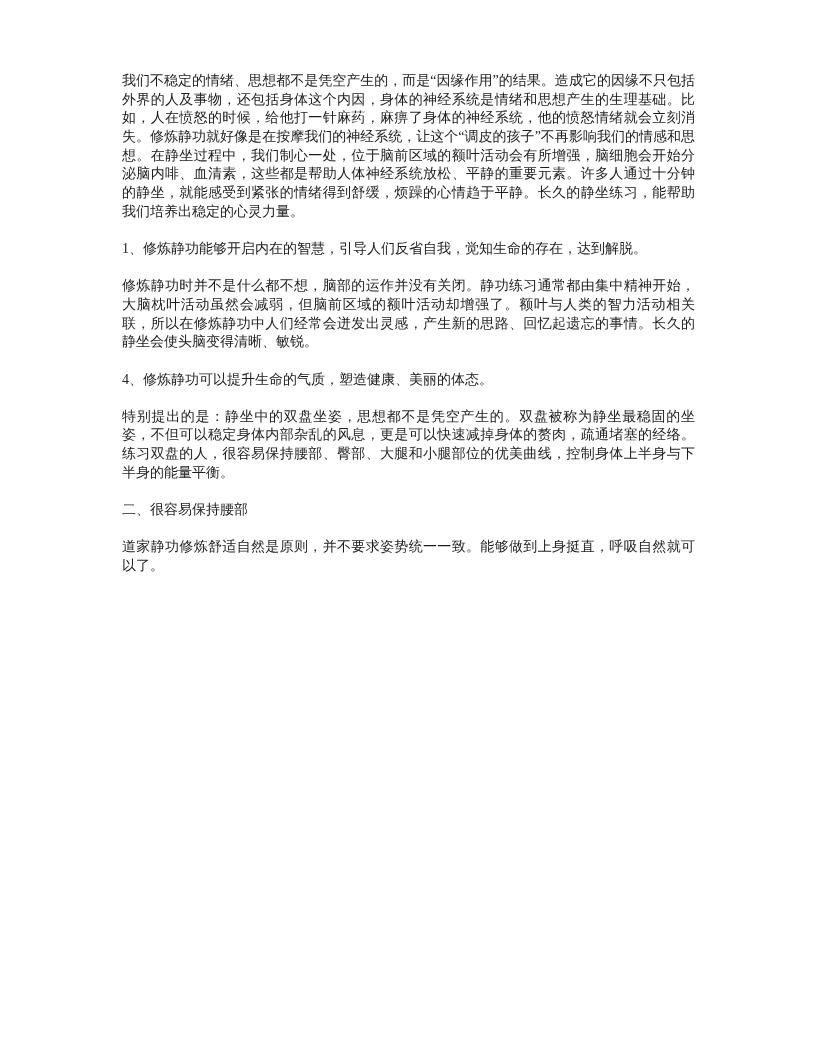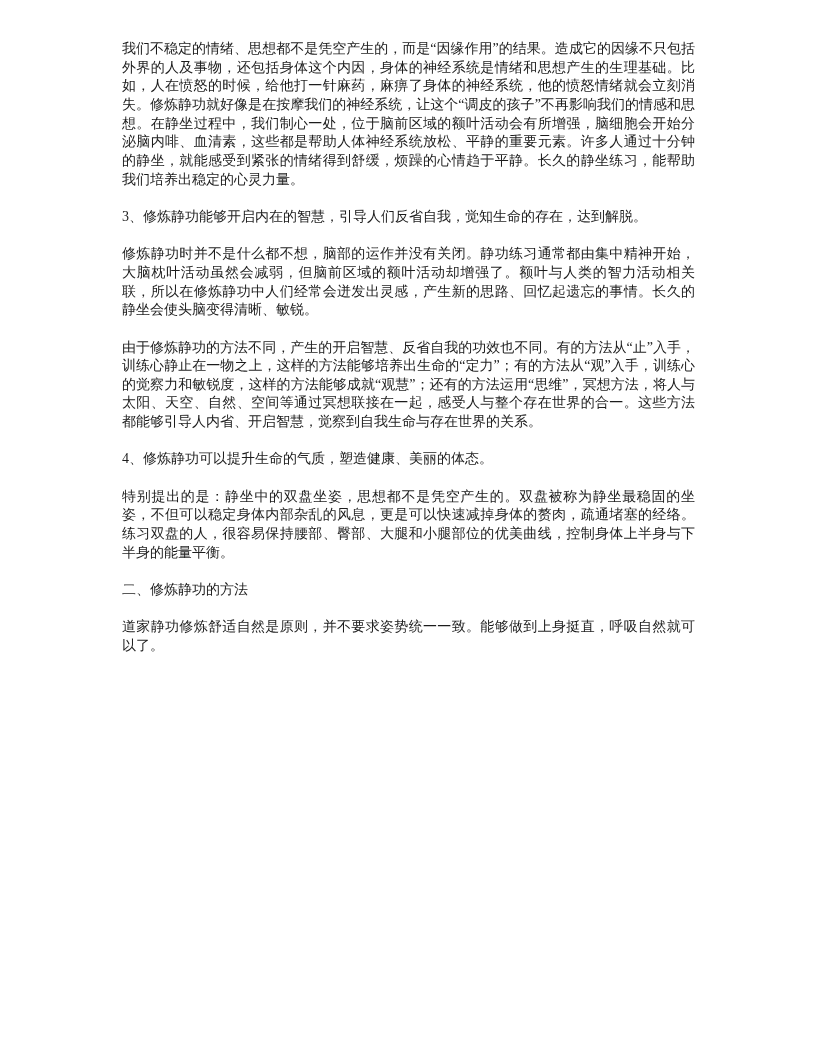--- a/index.html
+++ b/index.html
@@ -7,21 +7,21 @@
     padding: 0;
     background: #ffffff;
     width: 816px;
     height: 1056px;
     overflow: hidden;
   }
   .page {
     box-sizing: border-box;
     width: 816px;
     height: 1056px;
-    padding: 40px 121px 40px 122px;
+    padding: 72px 121px 40px 122px;
     background: #ffffff;
     font-family: "Liberation Serif", "DejaVu Serif", serif;
     font-size: 14px;
     line-height: 18.66px;
     color: #1c1c1c;
   }
   .page p {
     margin: 0 0 18.66px 0;
     text-align: justify;
     word-break: normal;
@@ -29,20 +29,19 @@
   }
   .italic {
     font-style: italic;
   }
 </style>
 </head>
 <body>
 
 <div class="page">
   <p>我们不稳定的情绪、思想都不是凭空产生的，而是“因缘作用”的结果。造成它的因缘不只包括外界的人及事物，还包括身体这个内因，身体的神经系统是情绪和思想产生的生理基础。比如，人在愤怒的时候，给他打一针麻药，麻痹了身体的神经系统，他的愤怒情绪就会立刻消失。修炼静功就好像是在按摩我们的神经系统，让这个“调皮的孩子”不再影响我们的情感和思想。在静坐过程中，我们制心一处，位于脑前区域的额叶活动会有所增强，脑细胞会开始分泌脑内啡、血清素，这些都是帮助人体神经系统放松、平静的重要元素。许多人通过十分钟的静坐，就能感受到紧张的情绪得到舒缓，烦躁的心情趋于平静。长久的静坐练习，能帮助我们培养出稳定的心灵力量。</p>
-  <p>3、修炼静功能够开启内在的智慧，引导人们反省自我，觉知生命的存在，达到解脱。</p>
+  <p>1、修炼静功能够开启内在的智慧，引导人们反省自我，觉知生命的存在，达到解脱。</p>
   <p>修炼静功时并不是什么都不想，脑部的运作并没有关闭。静功练习通常都由集中精神开始，大脑枕叶活动虽然会减弱，但脑前区域的额叶活动却增强了。额叶与人类的智力活动相关联，所以在修炼静功中人们经常会迸发出灵感，产生新的思路、回忆起遗忘的事情。长久的静坐会使头脑变得清晰、敏锐。</p>
-  <p>由于修炼静功的方法不同，产生的开启智慧、反省自我的功效也不同。有的方法从“止”入手，训练心静止在一物之上，这样的方法能够培养出生命的“定力”；有的方法从“观”入手，训练心的觉察力和敏锐度，这样的方法能够成就“观慧”；还有的方法运用“思维”，冥想方法，将人与太阳、天空、自然、空间等通过冥想联接在一起，感受人与整个存在世界的合一。这些方法都能够引导人内省、开启智慧，觉察到自我生命与存在世界的关系。</p>
   <p>4、修炼静功可以提升生命的气质，塑造健康、美丽的体态。</p>
   <p>特别提出的是：静坐中的双盘坐姿，思想都不是凭空产生的。双盘被称为静坐最稳固的坐姿，不但可以稳定身体内部杂乱的风息，更是可以快速减掉身体的赘肉，疏通堵塞的经络。练习双盘的人，很容易保持腰部、臀部、大腿和小腿部位的优美曲线，控制身体上半身与下半身的能量平衡。</p>
-  <p>二、修炼静功的方法</p>
+  <p>二、很容易保持腰部</p>
   <p>道家静功修炼舒适自然是原则，并不要求姿势统一一致。能够做到上身挺直，呼吸自然就可以了。</p>
 </div>
 
 </body></html>

